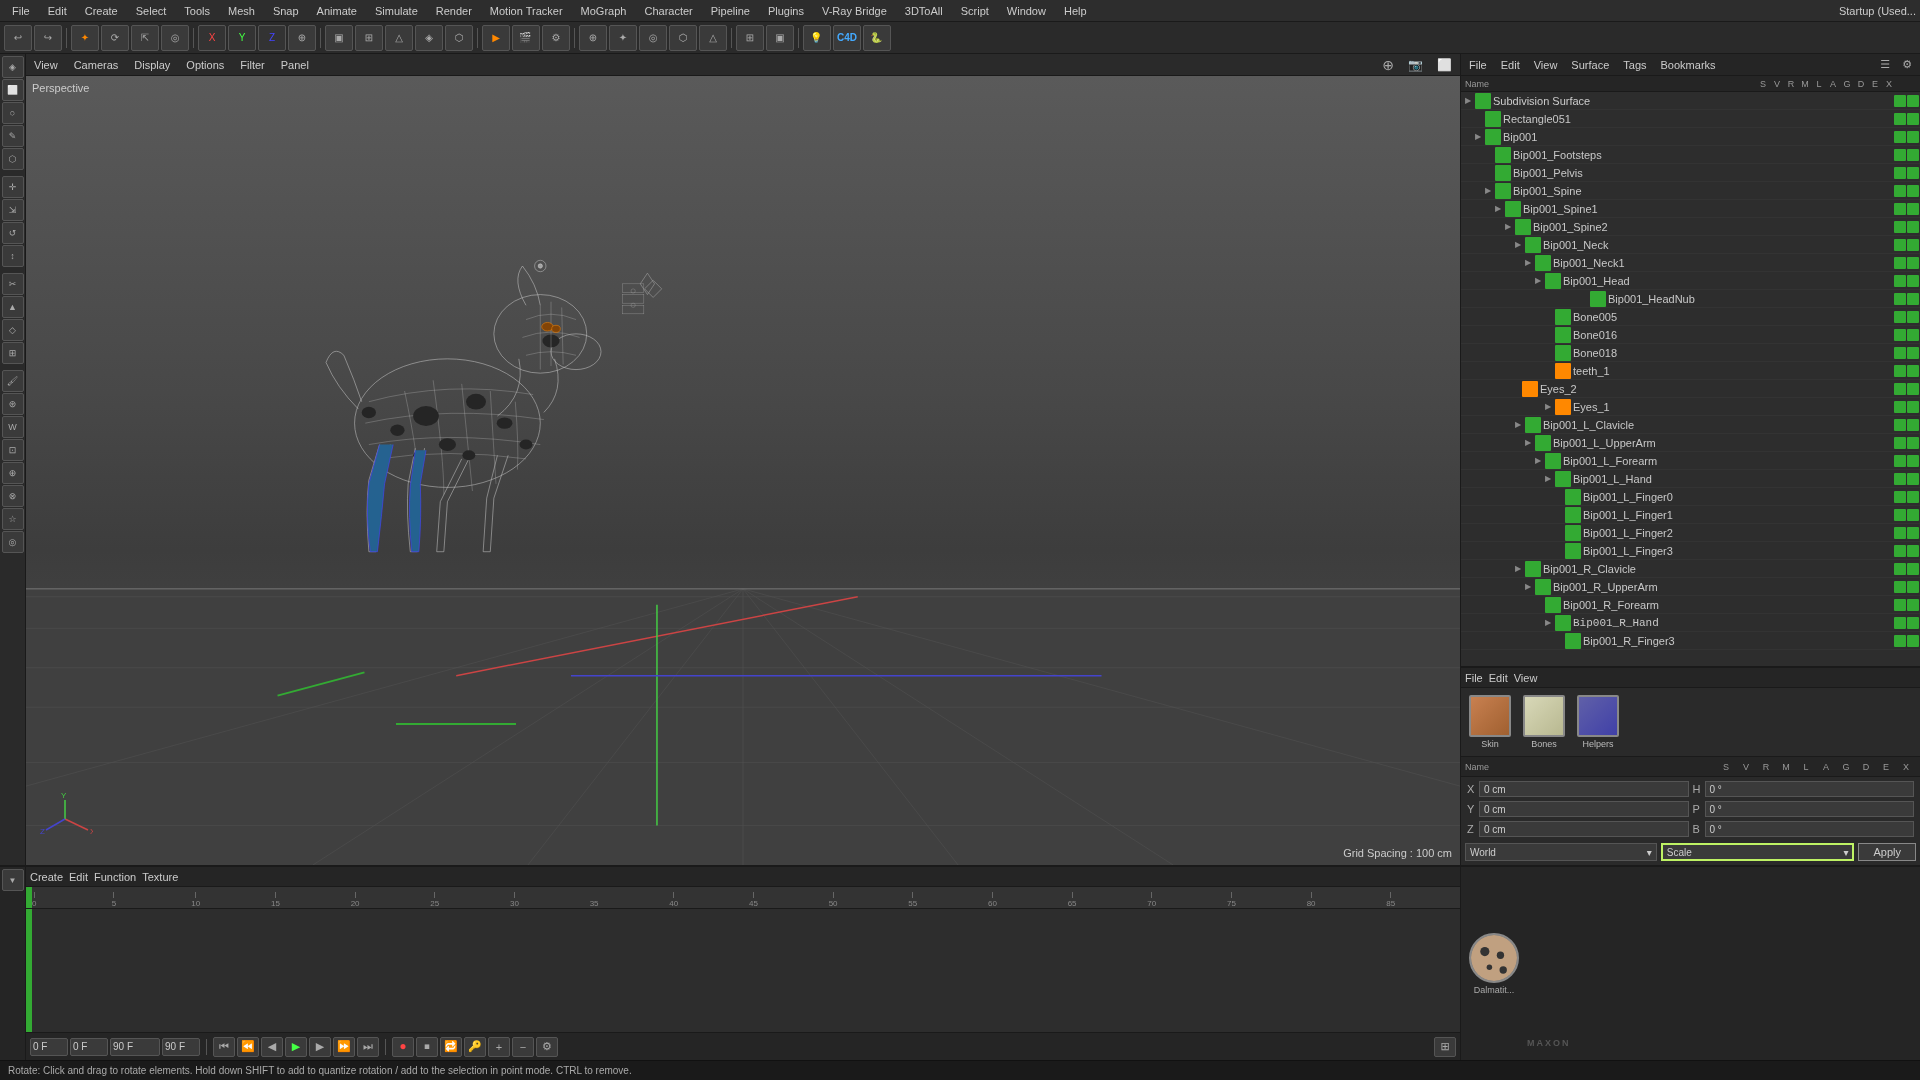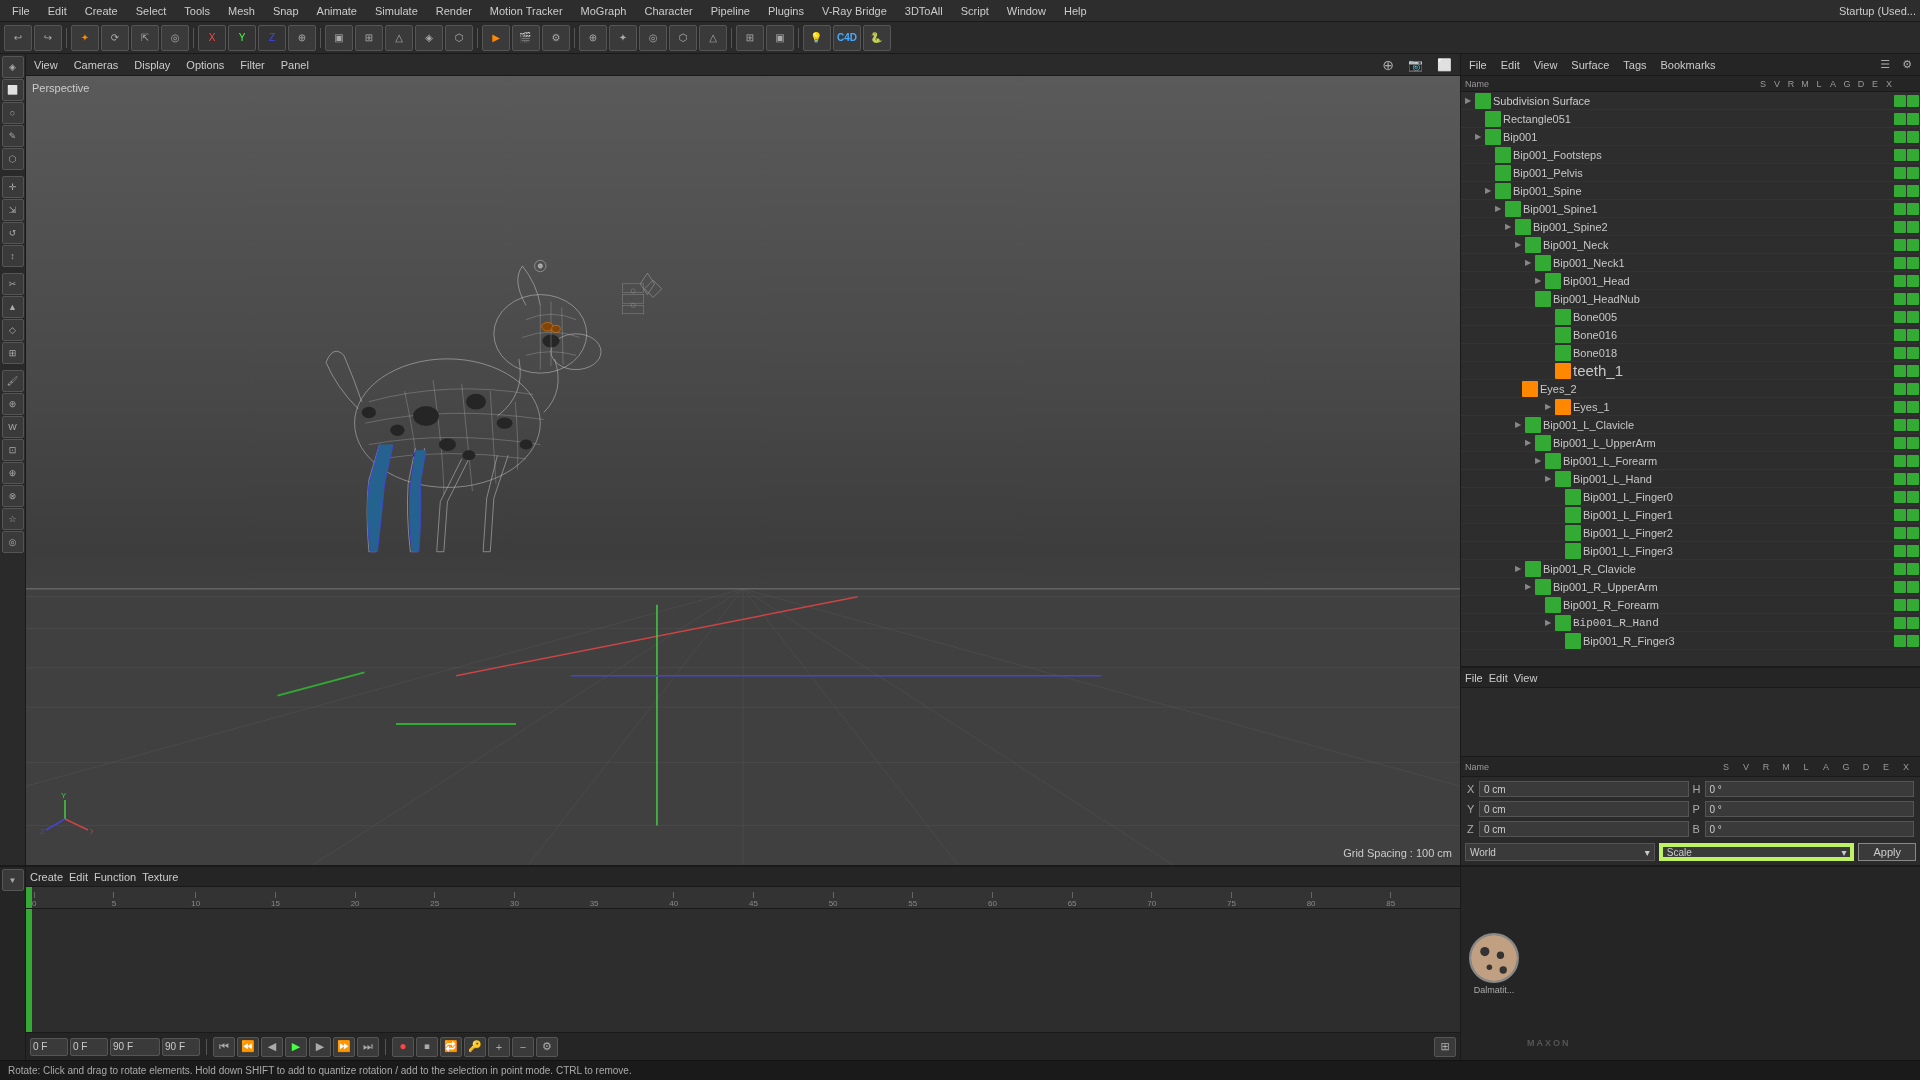--- a/index.html
+++ b/index.html
@@ -471,21 +471,21 @@
         <span style="width:12px;height:12px;background:#3a3;border-radius:1px;margin-right:1px;flex-shrink:0;"></span>
         <span style="width:12px;height:12px;background:#3a3;border-radius:1px;margin-right:1px;flex-shrink:0;"></span>
       </div>
             <div class="tree-item" style="padding-left: 74px;">
         <span style="width:10px;font-size:8px;color:#888;">▶</span>
         <span style="width:16px;height:16px;background:#3a3;margin-right:2px;border-radius:1px;flex-shrink:0;"></span>
         <span style="flex:1;font-size:11px;color:#c8c8c8;white-space:nowrap;overflow:hidden;text-overflow:ellipsis;">Bip001_Head</span>
         <span style="width:12px;height:12px;background:#3a3;border-radius:1px;margin-right:1px;flex-shrink:0;"></span>
         <span style="width:12px;height:12px;background:#3a3;border-radius:1px;margin-right:1px;flex-shrink:0;"></span>
       </div>
-            <div class="tree-item" style="padding-left: 64px;">
+            <div class="tree-item" style="padding-left: 119px;">
         <span style="width:10px;font-size:8px;color:#888;"></span>
         <span style="width:16px;height:16px;background:#3a3;margin-right:2px;border-radius:1px;flex-shrink:0;"></span>
         <span style="flex:1;font-size:11px;color:#c8c8c8;white-space:nowrap;overflow:hidden;text-overflow:ellipsis;">Bip001_HeadNub</span>
         <span style="width:12px;height:12px;background:#3a3;border-radius:1px;margin-right:1px;flex-shrink:0;"></span>
         <span style="width:12px;height:12px;background:#3a3;border-radius:1px;margin-right:1px;flex-shrink:0;"></span>
       </div>
             <div class="tree-item" style="padding-left: 84px;">
         <span style="width:10px;font-size:8px;color:#888;"></span>
         <span style="width:16px;height:16px;background:#3a3;margin-right:2px;border-radius:1px;flex-shrink:0;"></span>
         <span style="flex:1;font-size:11px;color:#c8c8c8;white-space:nowrap;overflow:hidden;text-overflow:ellipsis;">Bone005</span>
@@ -502,21 +502,21 @@
             <div class="tree-item" style="padding-left: 84px;">
         <span style="width:10px;font-size:8px;color:#888;"></span>
         <span style="width:16px;height:16px;background:#3a3;margin-right:2px;border-radius:1px;flex-shrink:0;"></span>
         <span style="flex:1;font-size:11px;color:#c8c8c8;white-space:nowrap;overflow:hidden;text-overflow:ellipsis;">Bone018</span>
         <span style="width:12px;height:12px;background:#3a3;border-radius:1px;margin-right:1px;flex-shrink:0;"></span>
         <span style="width:12px;height:12px;background:#3a3;border-radius:1px;margin-right:1px;flex-shrink:0;"></span>
       </div>
             <div class="tree-item" style="padding-left: 84px;">
         <span style="width:10px;font-size:8px;color:#888;"></span>
         <span style="width:16px;height:16px;background:#f80;margin-right:2px;border-radius:1px;flex-shrink:0;"></span>
-        <span style="flex:1;font-size:15px;color:#c8c8c8;white-space:nowrap;overflow:hidden;text-overflow:ellipsis;">teeth_1</span>
+        <span style="flex:1;font-size:11px;color:#c8c8c8;white-space:nowrap;overflow:hidden;text-overflow:ellipsis;">teeth_1</span>
         <span style="width:12px;height:12px;background:#3a3;border-radius:1px;margin-right:1px;flex-shrink:0;"></span>
         <span style="width:12px;height:12px;background:#3a3;border-radius:1px;margin-right:1px;flex-shrink:0;"></span>
       </div>
             <div class="tree-item" style="padding-left: 51px;">
         <span style="width:10px;font-size:8px;color:#888;"></span>
         <span style="width:16px;height:16px;background:#f80;margin-right:2px;border-radius:1px;flex-shrink:0;"></span>
         <span style="flex:1;font-size:11px;color:#c8c8c8;white-space:nowrap;overflow:hidden;text-overflow:ellipsis;">Eyes_2</span>
         <span style="width:12px;height:12px;background:#3a3;border-radius:1px;margin-right:1px;flex-shrink:0;"></span>
         <span style="width:12px;height:12px;background:#3a3;border-radius:1px;margin-right:1px;flex-shrink:0;"></span>
       </div>
@@ -618,20 +618,34 @@
         <span style="width:12px;height:12px;background:#3a3;border-radius:1px;margin-right:1px;flex-shrink:0;"></span>
         <span style="width:12px;height:12px;background:#3a3;border-radius:1px;margin-right:1px;flex-shrink:0;"></span>
       </div>
           </div>
 
         <div style="height:90px;background:#2a2a2a;border-top:2px solid #1a1a1a;display:flex;flex-direction:column;">
           <div style="height:20px;background:#252525;display:flex;align-items:center;padding:0 4px;gap:6px;border-bottom:1px solid #1a1a1a;">
             <span style="font-size:11px;color:#ccc;cursor:pointer;">File</span>
             <span style="font-size:11px;color:#ccc;cursor:pointer;">Edit</span>
             <span style="font-size:11px;color:#ccc;cursor:pointer;">View</span>
+          </div>
+          <div style="flex:1;display:flex;align-items:center;padding:4px 8px;gap:12px;">
+            <div class="mat-entry">
+              <div style="width:42px;height:42px;background:linear-gradient(135deg,#c88050,#a06030);border:2px solid #888;border-radius:2px;"></div>
+              <span style="font-size:9px;color:#bbb;">Skin</span>
+            </div>
+            <div class="mat-entry">
+              <div style="width:42px;height:42px;background:linear-gradient(135deg,#d8d8b8,#b8b890);border:2px solid #888;border-radius:2px;"></div>
+              <span style="font-size:9px;color:#bbb;">Bones</span>
+            </div>
+            <div class="mat-entry">
+              <div style="width:42px;height:42px;background:linear-gradient(135deg,#6060a8,#4040a8);border:2px solid #888;border-radius:2px;"></div>
+              <span style="font-size:9px;color:#bbb;">Helpers</span>
+            </div>
           </div>
         </div>
 
         <div style="background:#2a2a2a;border-top:1px solid #1a1a1a;">
           <div style="height:20px;background:#252525;display:flex;align-items:center;padding:0 4px;border-bottom:1px solid #1a1a1a;">
             <span style="flex:1;font-size:9px;color:#999;">Name</span>
             <span style="width:20px;font-size:9px;color:#999;text-align:center;">S</span>
             <span style="width:20px;font-size:9px;color:#999;text-align:center;">V</span>
             <span style="width:20px;font-size:9px;color:#999;text-align:center;">R</span>
             <span style="width:20px;font-size:9px;color:#999;text-align:center;">M</span>
@@ -686,21 +700,21 @@
                 <span>0 °</span>
               </div>
             </div>
           </div>
 
           <div style="display:flex;align-items:center;gap:4px;padding:2px 4px 4px 4px;">
             <div style="flex:1;height:18px;background:#3a3a3a;border:1px solid #555;font-size:10px;color:#ccc;display:flex;align-items:center;justify-content:space-between;padding:0 4px;cursor:pointer;">
               <span>World</span>
               <span>▾</span>
             </div>
-            <div style="flex:1;height:18px;background:#3a3a3a;border:4px solid #bef264;font-size:10px;color:#ccc;display:flex;align-items:center;justify-content:space-between;padding:0 4px;cursor:pointer;">
+            <div style="flex:1;height:18px;background:#3a3a3a;border:2px solid #bef264;font-size:10px;color:#ccc;display:flex;align-items:center;justify-content:space-between;padding:0 4px;cursor:pointer;">
               <span>Scale</span>
               <span>▾</span>
             </div>
             <div style="padding:2px 14px;height:18px;background:#3a3a3a;border:1px solid #888;font-size:11px;color:#ccc;cursor:pointer;display:flex;align-items:center;">Apply</div>
           </div>
         </div>
       </div>
     </div>
 
     <div style="display:flex;height:195px;">

